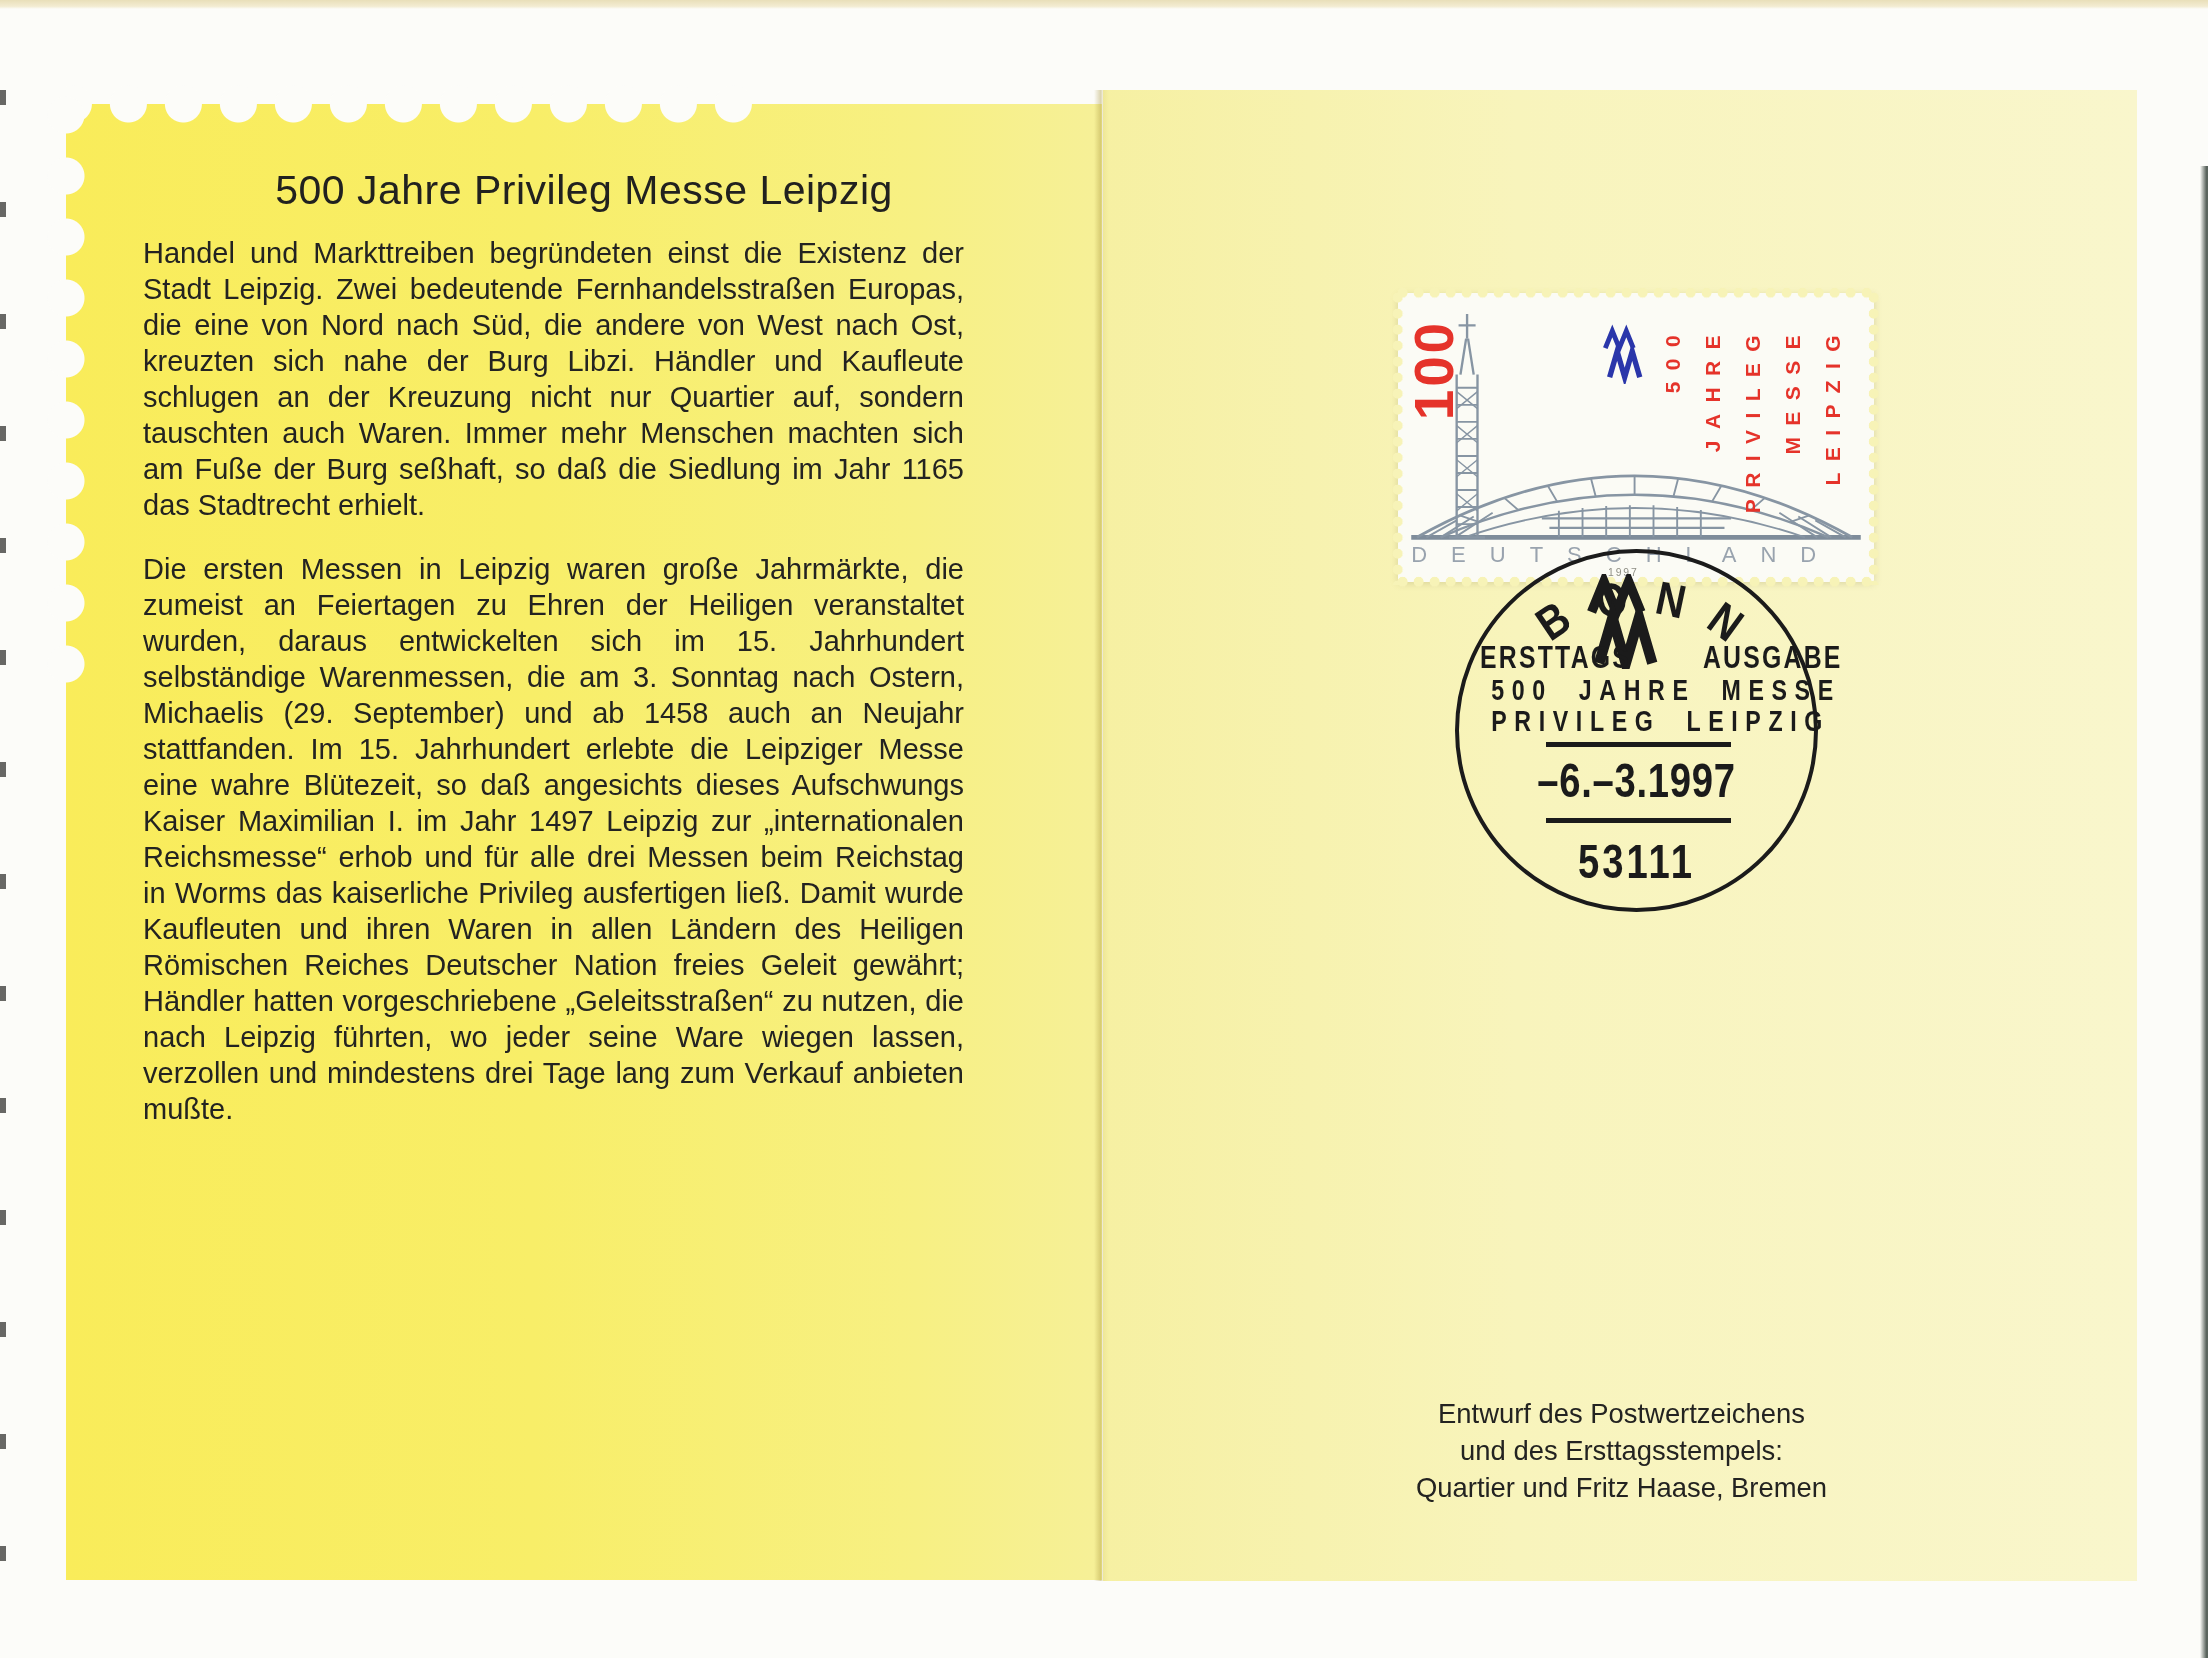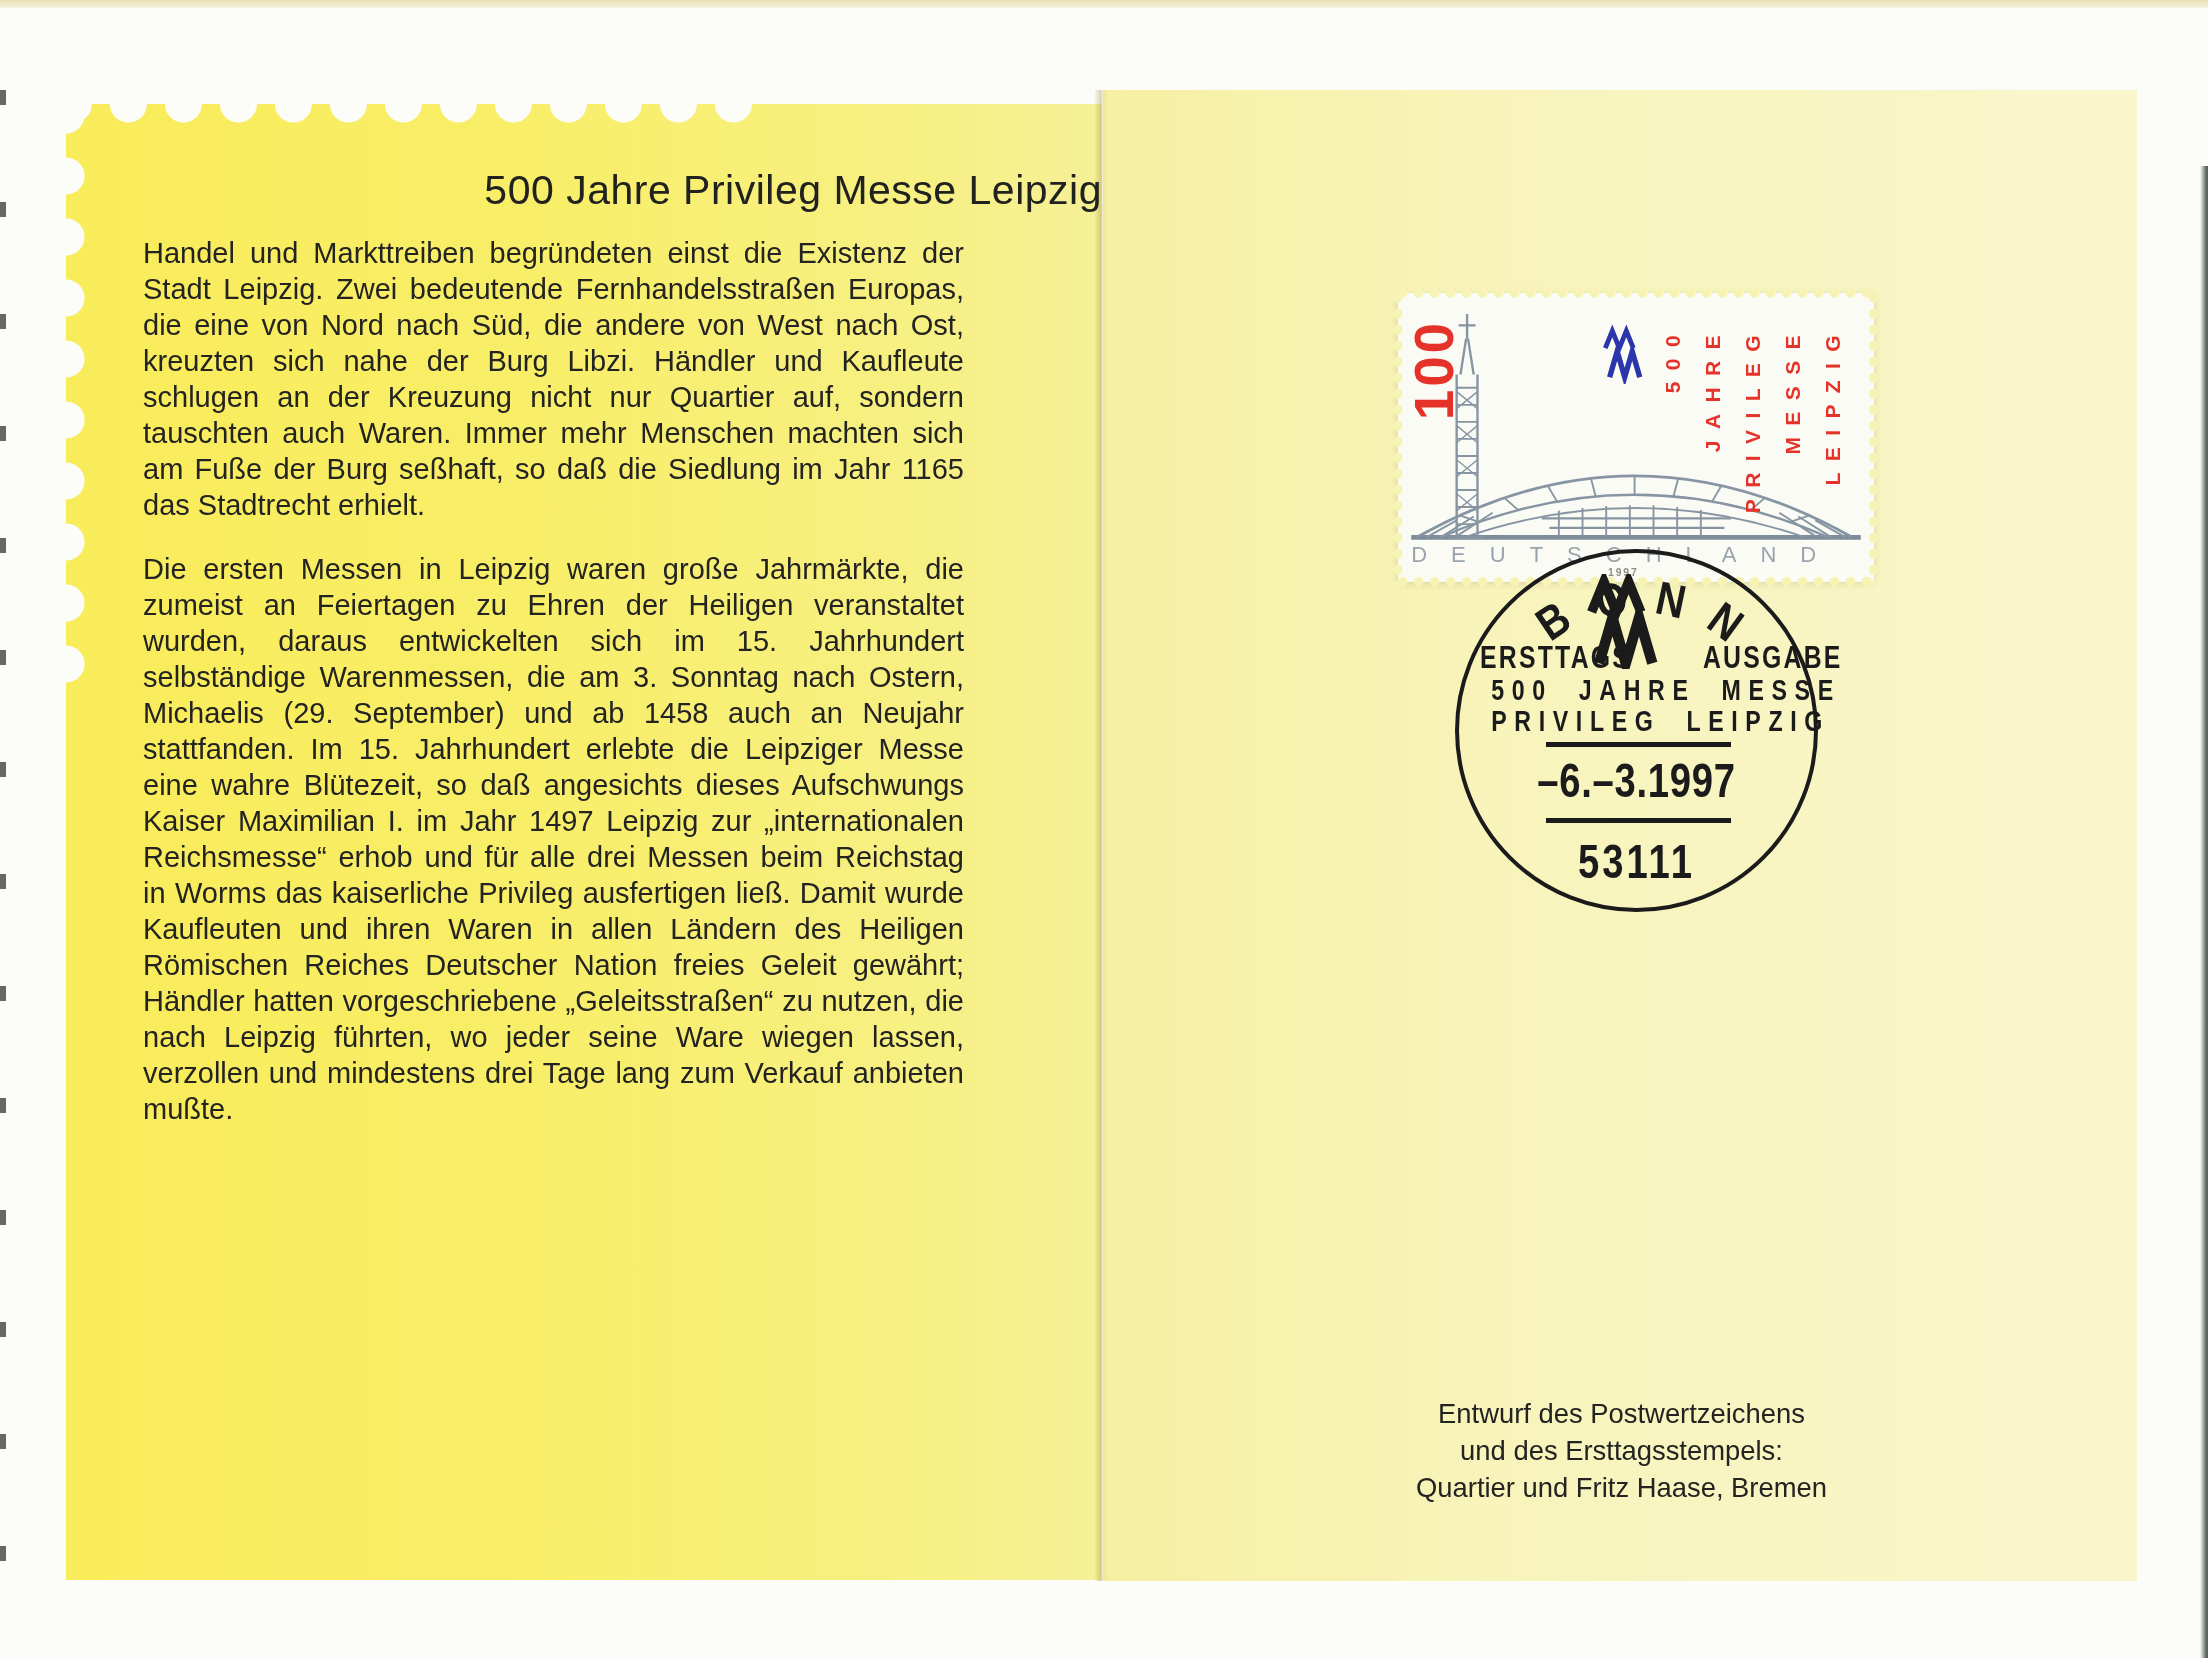--- a/index.html
+++ b/index.html
@@ -24,21 +24,21 @@
 
   
   .perf-top{position:absolute;left:66px;top:85px;width:702px;height:38px;
       background-image:radial-gradient(circle 19px at 27.4px 19px,#fcfcf9 0 18px,rgba(0,0,0,0) 19px);
       background-size:55px 38px;background-position:-20px 0;}
   .perf-left{position:absolute;left:47px;top:85px;width:38px;height:606px;
       background-image:radial-gradient(circle 19px at 19px 30px,#fcfcf9 0 18px,rgba(0,0,0,0) 19px);
       background-size:38px 61px;}
 
   
-  .title{position:absolute;left:66px;top:167px;width:1036px;text-align:right;
+  .title{position:absolute;left:66px;top:167px;width:1036px;text-align:center;
       font-size:41px;letter-spacing:0.5px;color:#21211f;}
   .body-text{position:absolute;left:118px;top:235px;width:821px;font-size:29px;
       line-height:36px;text-align:justify;color:#232321;margin-left:25px;}
   .body-text p{margin:0 0 28px 0;}
 
   
   .credit{position:absolute;left:1399px;top:1395px;width:445px;text-align:center;
       font-size:27.4px;line-height:37px;color:#232321;}
 
   
@@ -55,21 +55,21 @@
       background-image:radial-gradient(circle 5.7px at 5.7px 7.6px,#f7f3b7 0 4.7px,rgba(0,0,0,0) 5.3px);}
   .hall-svg{position:absolute;left:0;top:0;}
   .denom{position:absolute;left:3.8px;top:26.5px;writing-mode:vertical-rl;transform:rotate(180deg);
       font-size:55px;font-weight:bold;letter-spacing:2.8px;color:#e5332a;}
   .mm-blue{position:absolute;left:203px;top:30px;}
   .v-words{position:absolute;left:263px;top:31px;display:flex;gap:16px;align-items:flex-start;}
   .v-words .w{writing-mode:vertical-rl;transform:rotate(180deg);font-size:21px;font-weight:bold;
       letter-spacing:11.4px;color:#e5332a;}
   .country{position:absolute;left:13.2px;bottom:14px;font-size:22px;letter-spacing:24px;
       color:#99a3ae;white-space:nowrap;}
-  .year-imprint{position:absolute;left:210px;top:274px;font-size:10.4px;letter-spacing:1.9px;color:#8e8e84;font-weight:bold;}
+  .year-imprint{position:absolute;left:210px;top:274px;font-size:10.4px;letter-spacing:1.9px;color:#8e8e84;}
 
   
   .postmark{position:absolute;left:1455px;top:549px;width:363px;height:363px;color:#1b1b1b;}
   .pm-circle{position:absolute;inset:0;border:4.7px solid #1b1b1b;border-radius:50%;}
   .pm-letter{position:absolute;font-size:47px;font-weight:bold;}
   .mm-black{position:absolute;left:129px;top:24.6px;}
   .pm-row1{position:absolute;left:24.6px;top:91px;width:314px;display:flex;justify-content:space-between;
       font-size:31px;font-weight:bold;letter-spacing:2.8px;}
   .pm-row1 .le{transform:scaleX(.8);transform-origin:left;}
   .pm-row1 .ri{transform:scaleX(.8);transform-origin:right;}

